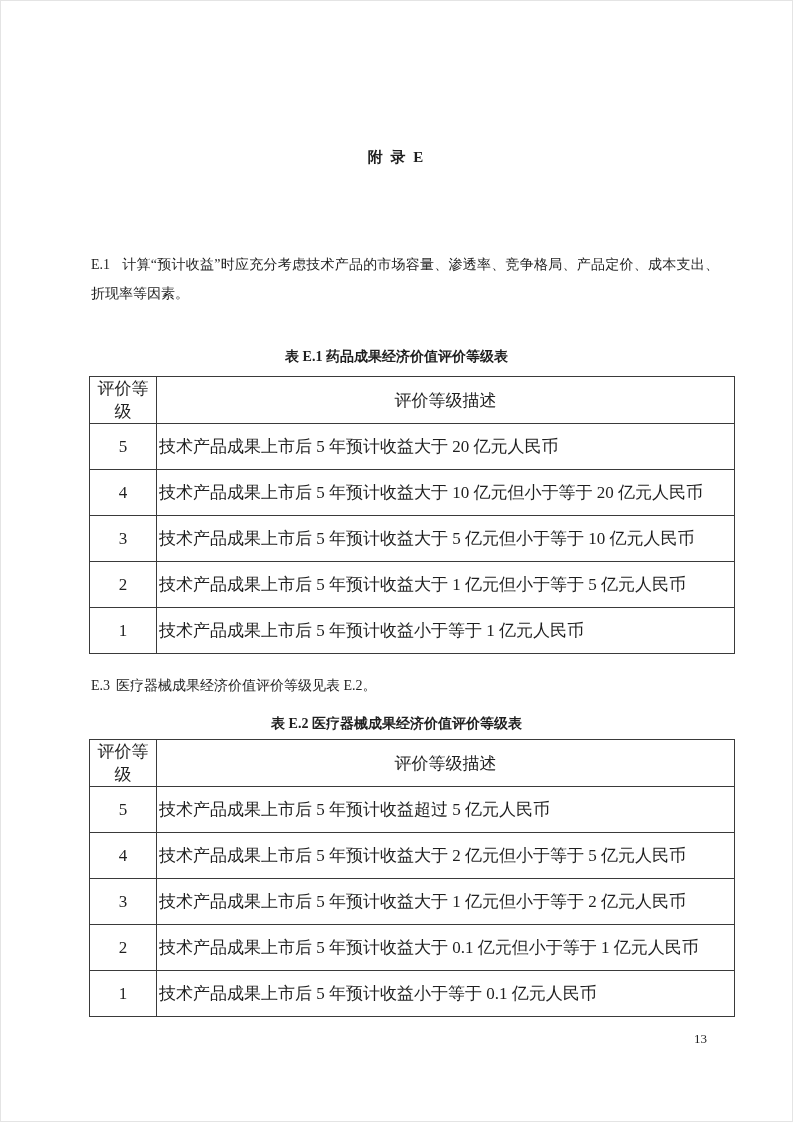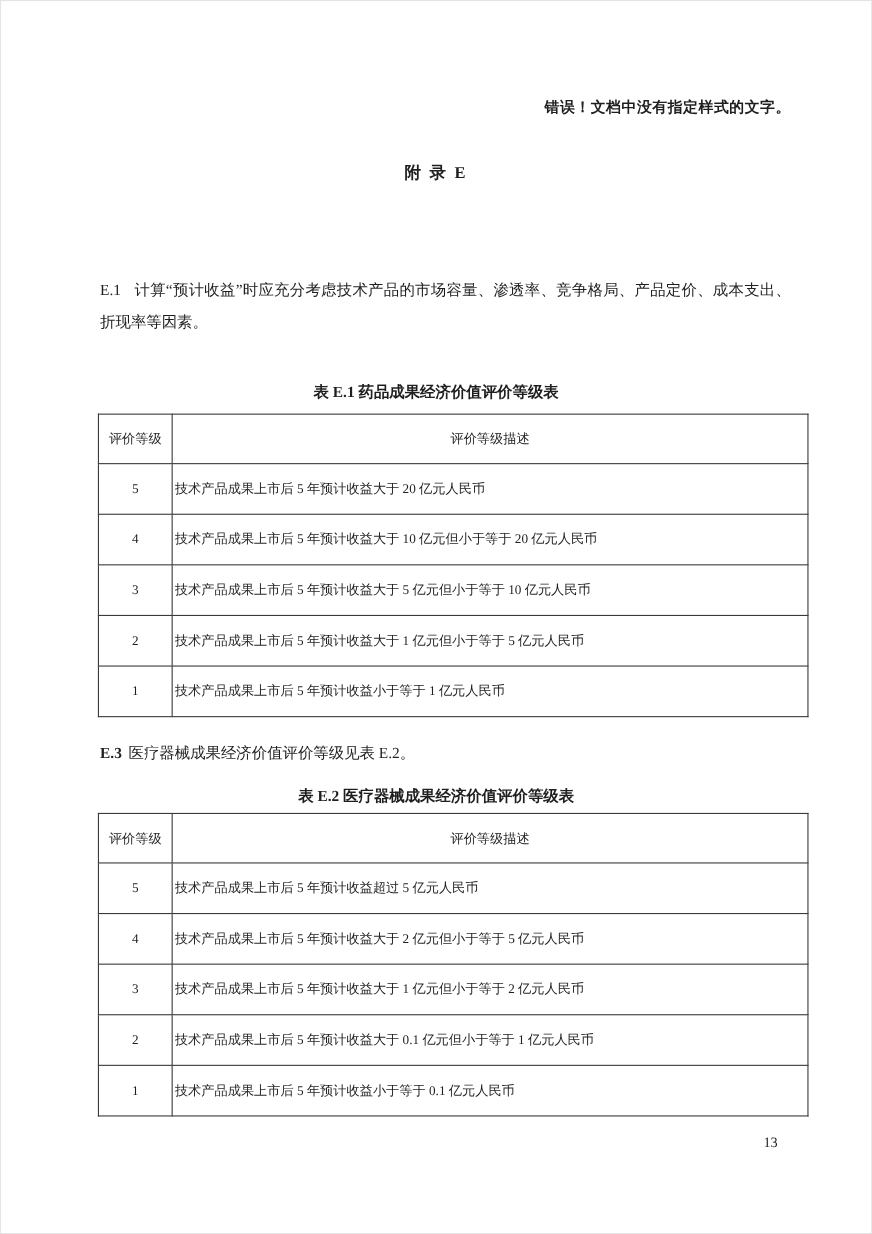--- a/index.html
+++ b/index.html
@@ -65,39 +65,39 @@
     line-height: 29px;
     text-align: justify;
     white-space: pre-wrap;
   }
   .clause .clause-id {
     margin-right: 12px;
   }
   #clause-e1 { top: 249px; }
   #clause-e2 { top: 314px; }
   #clause-e3 { top: 670px; }
-  #clause-e3 .clause-id { margin-right: 6px; font-weight: bold; }
+  #clause-e3 .clause-id { margin-right: 6px; }
   .table-caption {
     position: absolute;
     left: 0;
     width: 100%;
     text-align: center;
     font-size: 14px;
     font-weight: 700;
     white-space: pre;
   }
   #caption-e1 { top: 347px; }
   #caption-e2 { top: 714px; }
   .grade-table {
     position: absolute;
     left: 88px;
     width: 646px;
     border-collapse: collapse;
     table-layout: fixed;
-    font-size: 12px;
+    font-size: 17px;
   }
   #table-e1 { top: 375px; }
   #table-e2 { top: 738px; }
   .grade-table th, .grade-table td {
     border: 1px solid #3a3a3a;
     padding: 0;
     font-weight: 400;
     vertical-align: middle;
     white-space: pre-wrap;
   }
@@ -120,21 +120,20 @@
     top: 1030px;
     right: 85px;
     font-size: 13px;
   }
 </style>
 </head>
 <body>
 
 <div class="page">
 
-  <div class="header-error">错误！文档中没有指定样式的文字。</div>
 
   <div class="appendix-title">附 录 E</div>
 
 
 
   <div class="clause" id="clause-e1"><span class="clause-id">E.1</span><span>计算“预计收益”时应充分考虑技术产品的市场容量、渗透率、竞争格局、产品定价、成本支出、折现率等因素。</span></div>
 
 
   <div class="table-caption" id="caption-e1">表 E.1 药品成果经济价值评价等级表</div>
 

